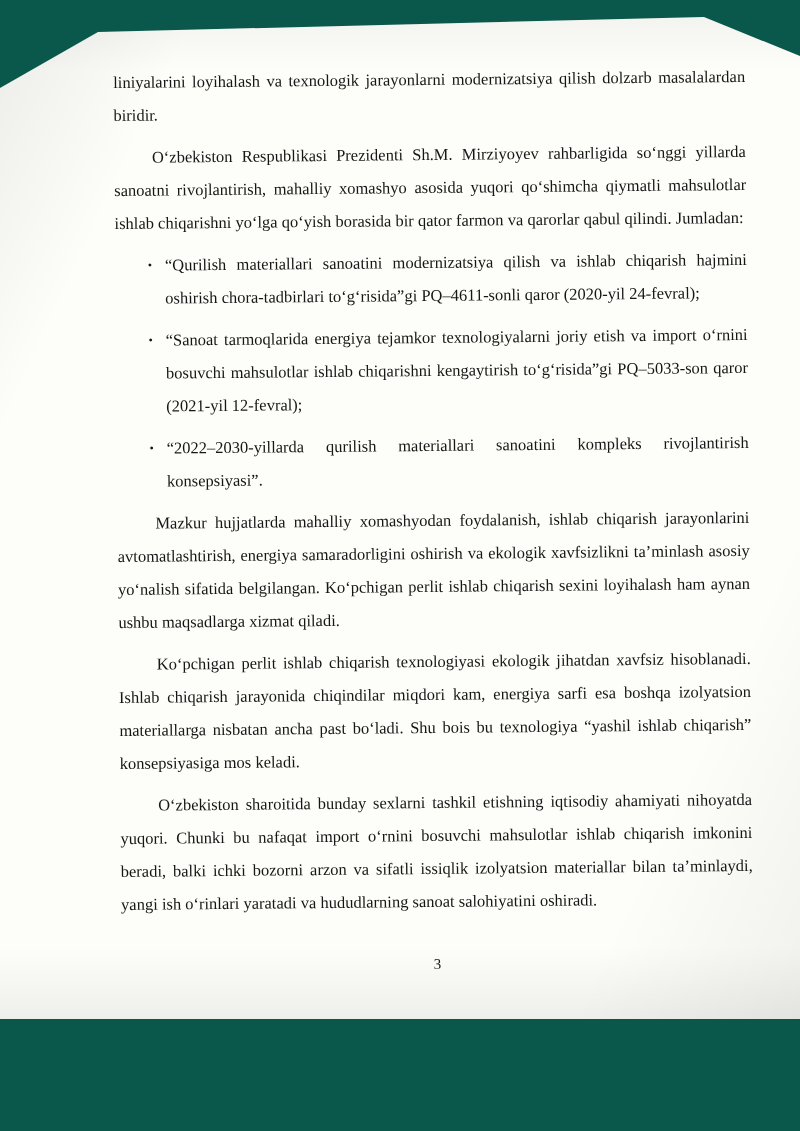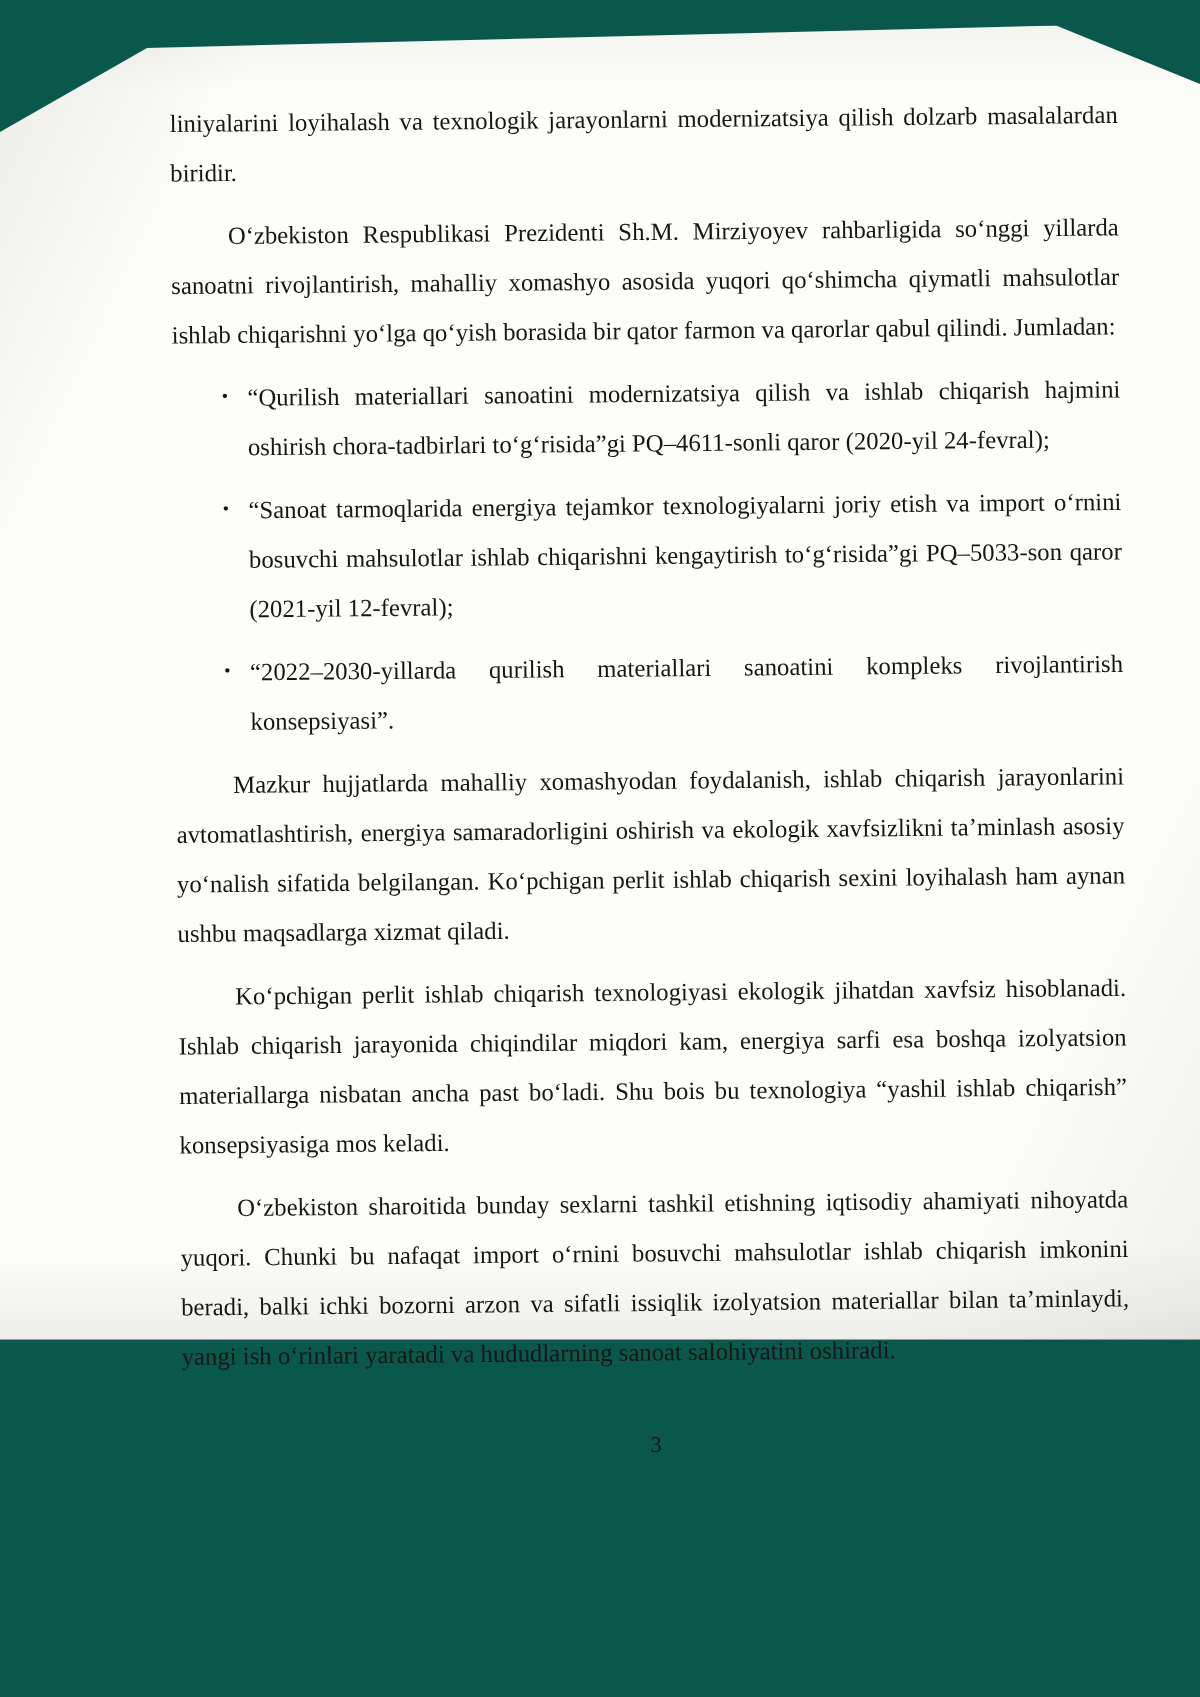--- a/index.html
+++ b/index.html
@@ -5,21 +5,21 @@
   * { margin: 0; padding: 0; box-sizing: border-box; }
   html, body { width: 800px; height: 1131px; }
   body {
     font-family: "Liberation Serif", "DejaVu Serif", serif;
     background: var(--bg, #0a584b);
     overflow: hidden;
   }
   .scene {
     position: relative;
     width: 800px;
-    height: 893px;
+    height: 1019px;
     background: var(--bg, #0a584b);
   }
   
   .paper {
     position: absolute;
     inset: 0;
     background: var(--paper, #fdfdfa);
     clip-path: polygon(
       0px 88px, 98px 32px, 704px 17px, 800px 56px,
       800px 1050px, 716px 1109px, 88px 1109px, 0px 1043px

